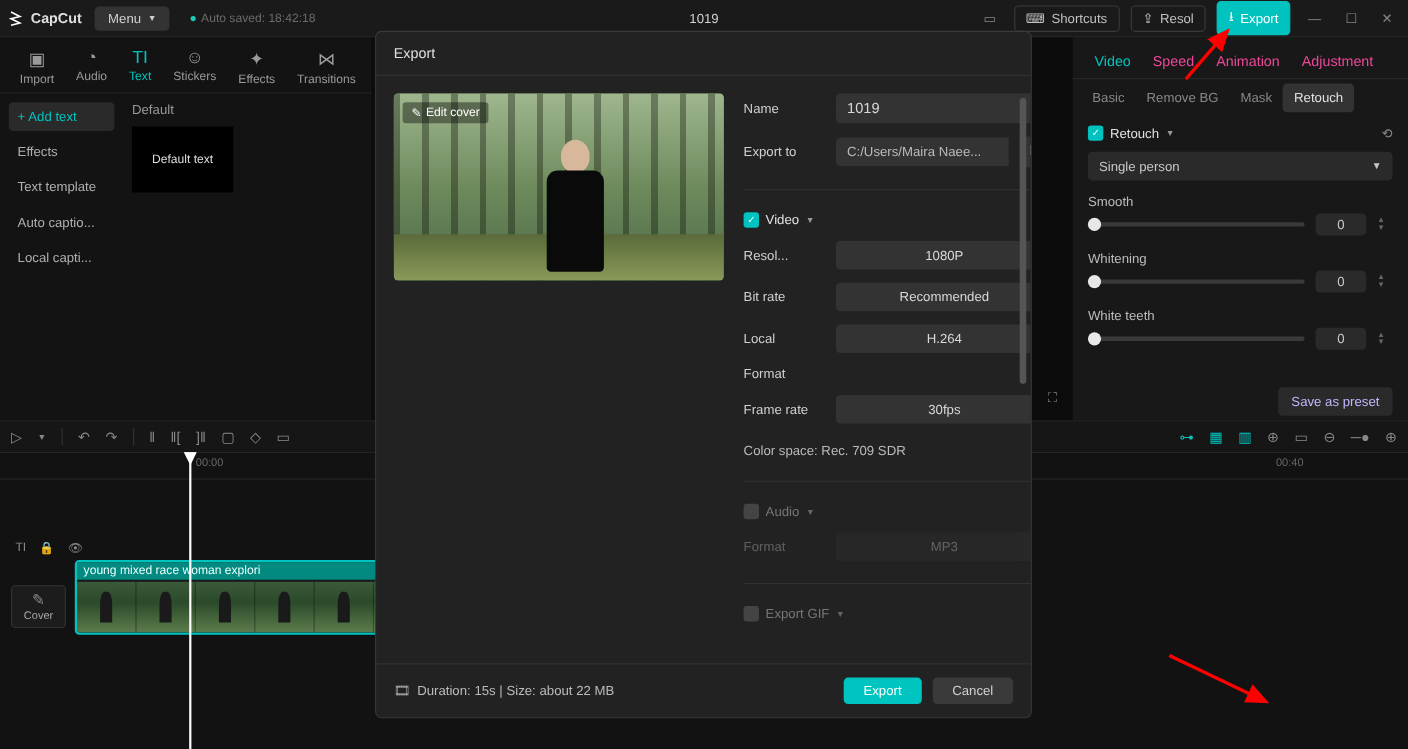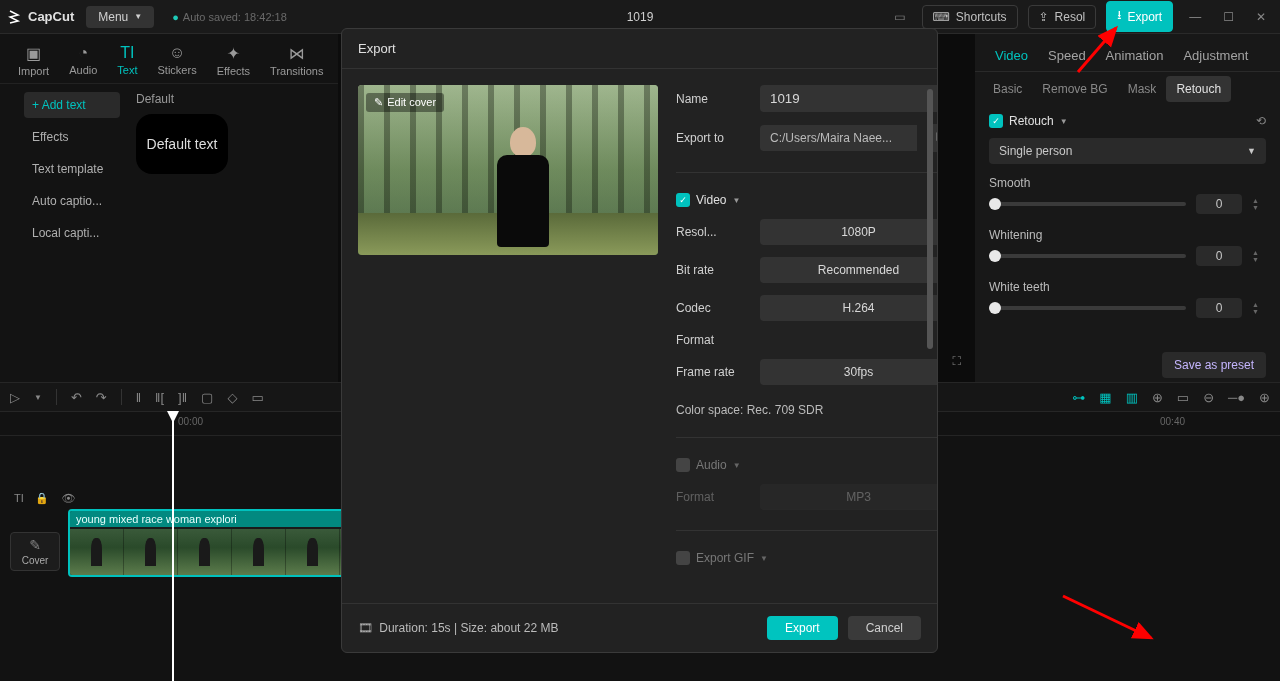--- a/index.html
+++ b/index.html
@@ -23,29 +23,29 @@
 .media-panel { width: 338px; background: #131313; display: flex; }
 .media-tabs { display: flex; gap: 0; padding: 4px 8px 0; border-bottom: 1px solid #222; }
 .mtab { display: flex; flex-direction: column; align-items: center; gap: 2px; padding: 6px 10px; color: #9a9a9a; cursor: pointer; font-size: 11px; }
 .mtab.active { color: #00c2be; }
 .mtab .icon { font-size: 16px; }
 .media-side { width: 112px; padding: 8px; display: flex; flex-direction: column; gap: 6px; }
 .side-item { padding: 6px 8px; color: #b0b0b0; border-radius: 4px; cursor: pointer; font-size: 12px; white-space: nowrap; overflow: hidden; text-overflow: ellipsis; }
 .side-item.active { background: #2a2a2a; color: #00c2be; }
 .media-content { flex: 1; padding: 8px; }
 .content-label { color: #999; font-size: 12px; margin-bottom: 8px; }
-.text-thumb { width: 92px; height: 60px; background: #000; display: flex; align-items: center; justify-content: center; color: #ddd; font-size: 14px; border-radius: 16px; }
+.text-thumb { width: 92px; height: 60px; background: #000; display: flex; align-items: center; justify-content: center; color: #ddd; font-size: 11px; border-radius: 0; }
 
 
 .preview-panel { flex: 1; background: #0c0c0c; position: relative; }
 
 
 .inspector { width: 305px; background: #181818; padding: 0; }
 .insp-tabs { display: flex; gap: 0; padding: 6px 10px 0; border-bottom: 1px solid #2a2a2a; }
-.itab { padding: 8px 10px; color: #a3a3a3; cursor: pointer; font-size: 13px; }
+.itab { padding: 8px 10px; color: #ec4899; cursor: pointer; font-size: 13px; }
 .itab.active { color: #00c2be; }
 .insp-sub { display: flex; gap: 0; padding: 4px 8px; }
 .subtab { padding: 6px 10px; color: #888; cursor: pointer; font-size: 12px; border-radius: 4px; }
 .subtab.active { background: #333; color: #e0e0e0; }
 .retouch-body { padding: 8px 14px; }
 .retouch-head { display: flex; align-items: center; gap: 6px; color: #e0e0e0; margin-bottom: 10px; }
 .retouch-head .ck { width: 14px; height: 14px; background: #00c2be; border-radius: 3px; display: inline-flex; align-items: center; justify-content: center; color: #fff; font-size: 9px; }
 .dropdown { background: #2a2a2a; color: #c8c8c8; padding: 6px 10px; border-radius: 4px; display: flex; justify-content: space-between; align-items: center; margin-bottom: 12px; cursor: pointer; }
 .slider-row { margin-bottom: 14px; }
 .slider-label { color: #bbb; font-size: 12px; margin-bottom: 4px; }
@@ -172,21 +172,21 @@
         </div>
       <div class="mtab">
           <span class="icon">✦</span>
           <span>Effects</span>
         </div>
       <div class="mtab">
           <span class="icon">⋈</span>
           <span>Transitions</span>
         </div>
     </div>
-    <div style="display:flex;flex:1;margin-left:16px;">
+    <div style="display:flex;flex:1;">
       <div class="media-side">
         <div class="side-item active">+ Add text</div>
         <div class="side-item">Effects</div>
         <div class="side-item">Text template</div>
         <div class="side-item">Auto captio...</div>
         <div class="side-item">Local capti...</div>
       </div>
       <div class="media-content">
         <div class="content-label">Default</div>
         <div class="text-thumb">Default text</div>
@@ -367,21 +367,21 @@
             <span>1080P</span>
           </div>
         </div>
       <div class="frow">
           <div class="flabel">Bit rate</div>
           <div class="fsel">
             <span>Recommended</span>
           </div>
         </div>
       <div class="frow">
-          <div class="flabel">Codec</div>
+          <div class="flabel">Local</div>
           <div class="fsel">
             <span>H.264</span>
           </div>
         </div>
       <div class="frow">
           <div class="flabel">Format</div>
         </div>
       <div class="frow">
           <div class="flabel">Frame rate</div>
           <div class="fsel">

